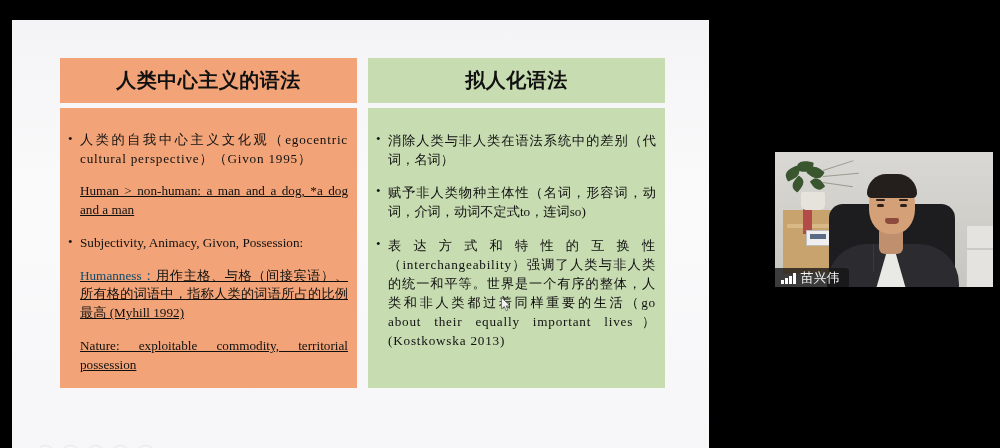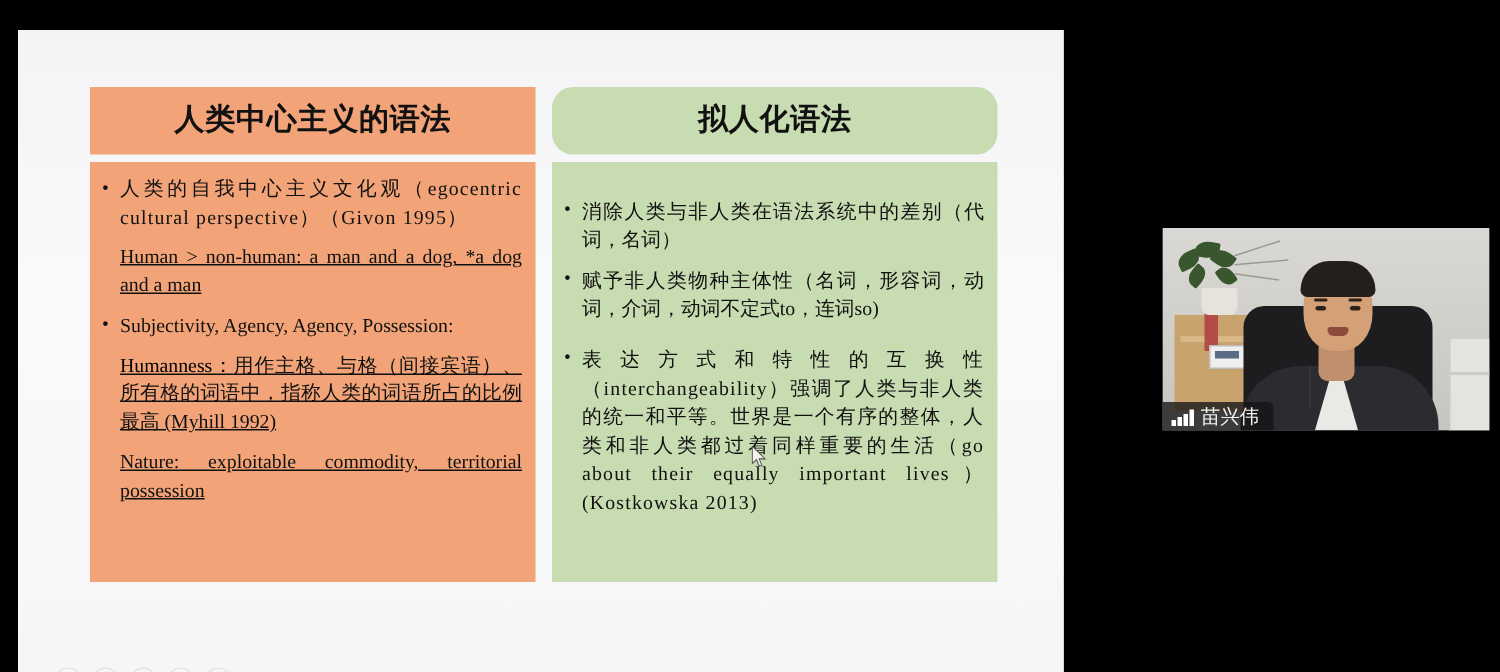--- a/index.html
+++ b/index.html
@@ -63,29 +63,29 @@
     padding: 9px 9px 12px 7px;
     min-height: 280px;
     box-sizing: border-box;
   }
 
   
   .col-left .col-header { background: #f2a478; }
   .col-left .col-body   { background: #f2a478; height: 280px; }
 
   
-  .col-right .col-header { background: #c8dcb2; border-radius: 14px; }
+  .col-right .col-header { background: #c8dcb2; }
   .col-right .col-body   { background: #c8dcb2; height: 280px; }
 
   
   .blk {
     color: #101010;
     font-size: 13.2px;
     line-height: 1.42;
-    margin: 0 0 8px 0;
+    margin: 14px 0 8px 0;
     font-family: "Liberation Serif", serif;
   }
   .blk:last-child { margin-bottom: 0; }
 
   .bullet {
     position: relative;
     padding-left: 13px;
   }
   .bullet::before {
     content: "•";
@@ -97,21 +97,21 @@
   }
 
   .indent { padding-left: 13px; text-decoration: underline; }
 
   .just { text-align: justify; text-justify: inter-character; }
 
   .cjk-wide {
     letter-spacing: 0.06em;
   }
 
-  .hl-red { color: #000000; }
+  .hl-red { color: #0c4a6e; }
 
   .col-right .blk { font-size: 13.2px; line-height: 1.45; }
   .col-right .bullet { padding-left: 13px; }
 
   
   #annot-toolbar {
     position: absolute;
     left: 24px;
     bottom: 4px;
     display: flex;
@@ -369,21 +369,21 @@
       <div class="columns">
 
         <div class="col col-left">
           <div class="col-header">人类中心主义的语法</div>
           <div class="col-body">
 
             <div class="blk bullet just cjk-wide">人类的自我中心主义文化观（egocentric cultural perspective）（Givon 1995）</div>
 
             <div class="blk indent just">Human &gt; non-human: a man and a dog, *a dog and a man</div>
 
-            <div class="blk bullet">Subjectivity, Agency, Agency, Possession:</div>
+            <div class="blk bullet">Subjectivity, Animacy, Givon, Possession:</div>
 
             <div class="blk indent just">
               <span class="hl-red">Humanness：</span><span>用作主格、与格（间接宾语）、所有格的词语中，指称人类的词语所占的比例最高 (Myhill 1992)</span>
             </div>
 
             <div class="blk indent just">Nature: exploitable commodity, territorial possession</div>
 
           </div>
         </div>
 

